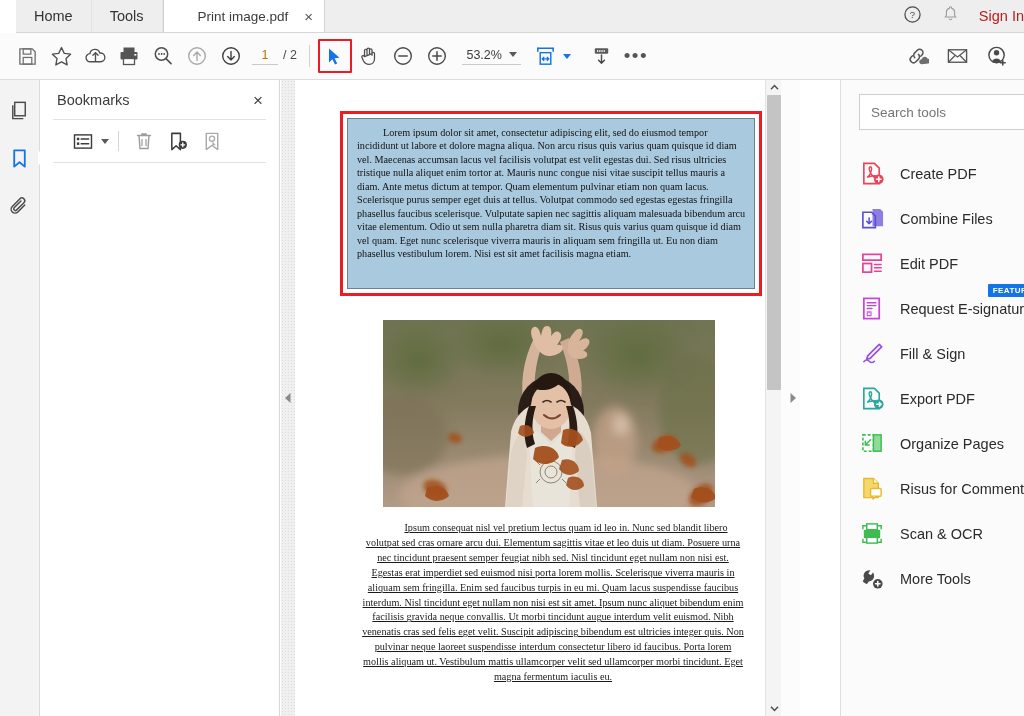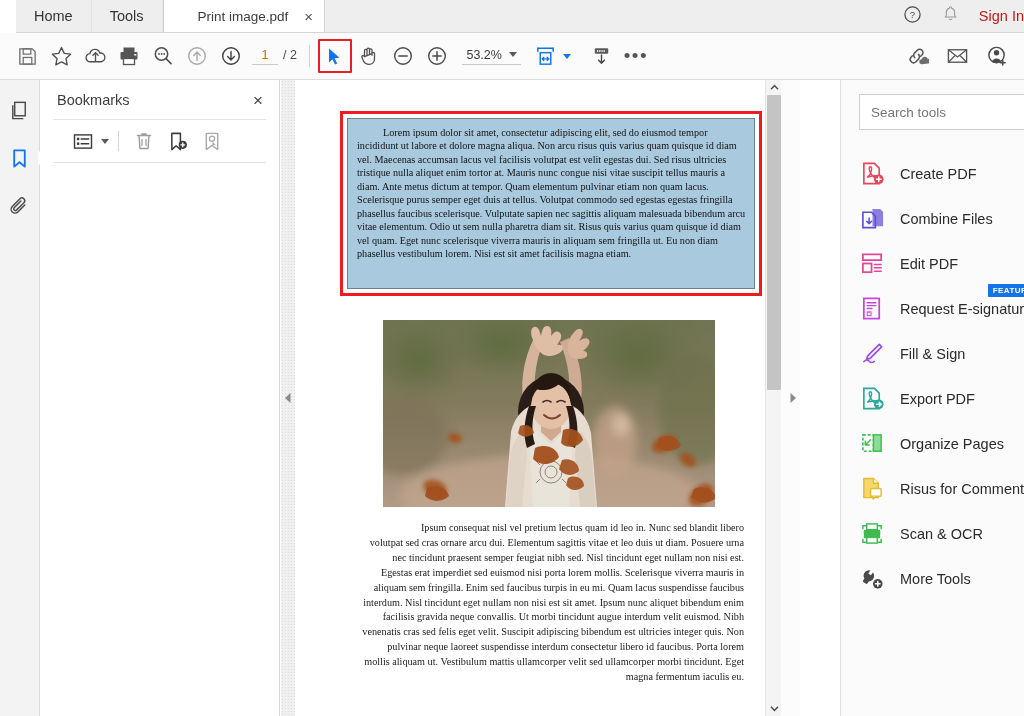--- a/index.html
+++ b/index.html
@@ -139,21 +139,21 @@
     text-align: left; text-indent: 26px;
   }
   .photo {
     position: absolute; left: 88px; top: 240px; width: 332px; height: 187px;
     overflow: hidden; background: #6d6a55;
   }
   .body-text {
     position: absolute; left: 67px; top: 441px; width: 382px;
     font-family: "Liberation Serif", serif;
     font-size: 10.2px; line-height: 14.9px; color: #1a1a1a;
-    text-indent: 26px; text-align: right;
+    text-indent: 26px; text-align: center; text-decoration: underline;
   }
   .vscroll {
     position: absolute; right: 19px; top: 0; width: 16px; height: 636px;
     background: #f4f4f4; border-left: 1px solid #e4e4e4;
   }
   .vs-arrow {
     position: absolute; left: 0; width: 16px; height: 15px;
     display: flex; align-items: center; justify-content: center;
   }
   .vs-thumb {

